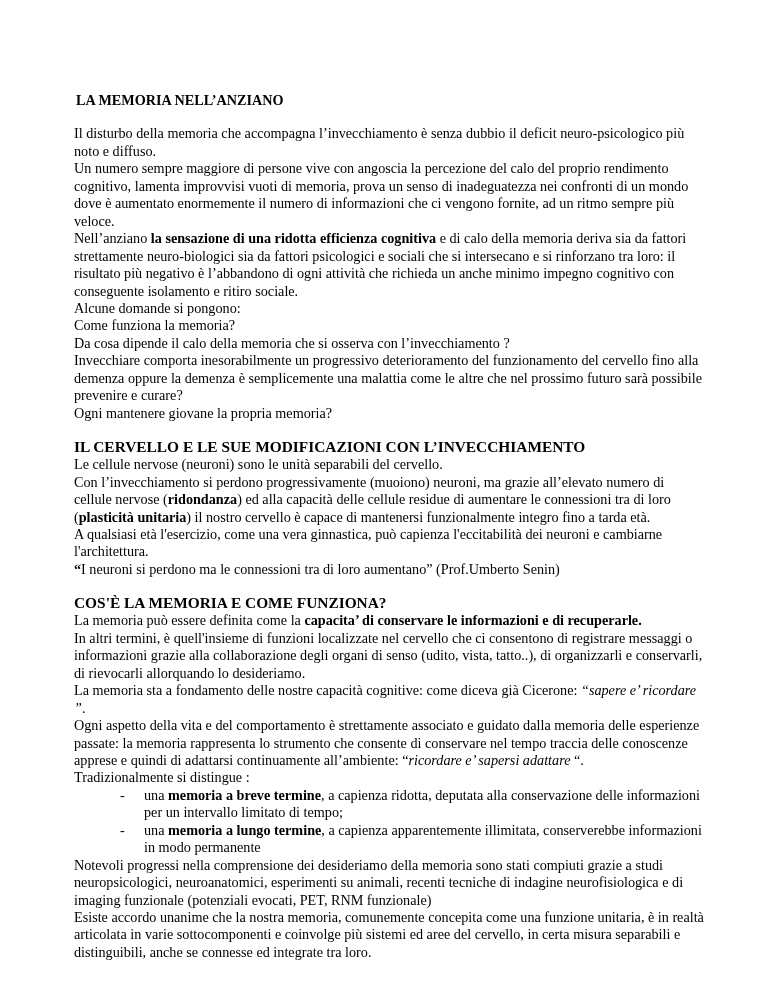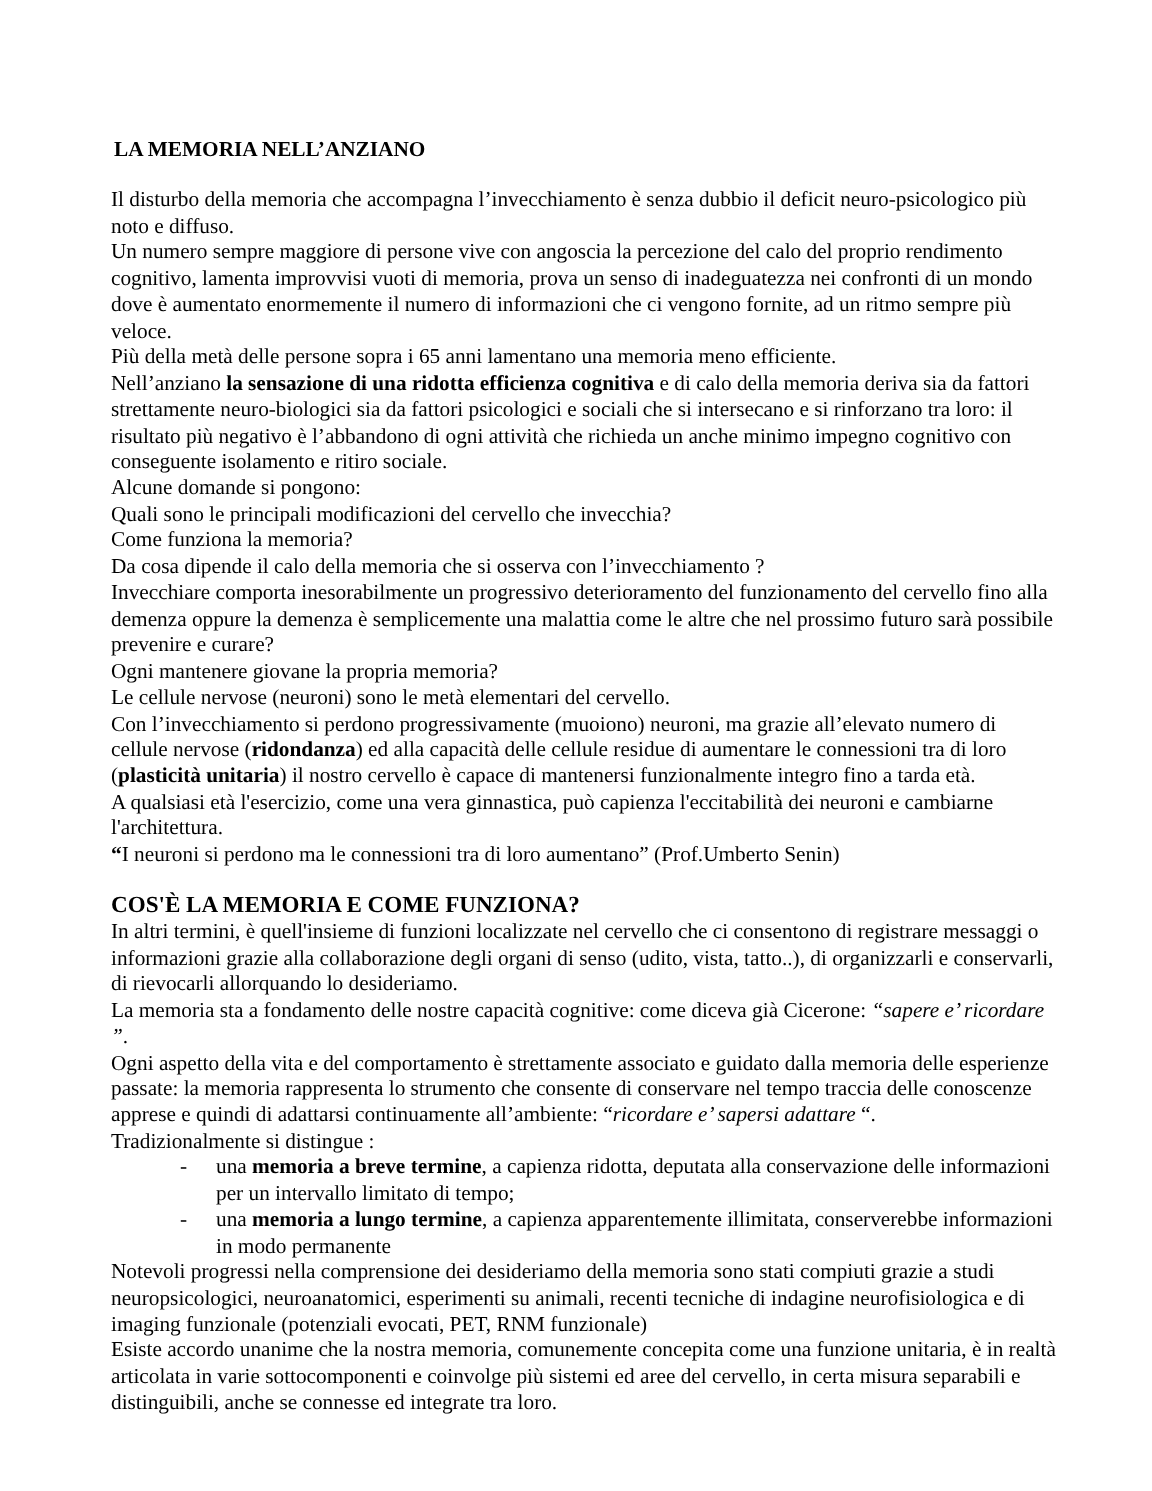--- a/index.html
+++ b/index.html
@@ -26,35 +26,35 @@
   ul.dash li .d { position: absolute; left: 46px; top: 0; }
 </style>
 </head>
 <body>
 
 <div class="page">
   <p class="title">LA MEMORIA NELL’ANZIANO</p>
 
   <p>Il disturbo della memoria che accompagna l’invecchiamento è senza dubbio il deficit neuro-psicologico più noto e diffuso.</p>
   <p>Un numero sempre maggiore di persone vive con angoscia la percezione del calo del proprio rendimento cognitivo, lamenta improvvisi vuoti di memoria, prova un senso di inadeguatezza nei confronti di un mondo dove è aumentato enormemente il numero di informazioni che ci vengono fornite, ad un ritmo sempre più veloce.</p>
-  <p>Più della metà delle persone sopra i 65 anni lamentano una memoria meno efficiente.</p>
   <p><span>Nell’anziano </span><b>la sensazione di una ridotta efficienza cognitiva</b><span> e di calo della memoria deriva sia da fattori strettamente neuro-biologici sia da fattori psicologici e sociali che si intersecano e si rinforzano tra loro: il risultato più negativo è l’abbandono di ogni attività che richieda un anche minimo impegno cognitivo con conseguente isolamento e ritiro sociale.</span></p>
   <p>Alcune domande si pongono:</p>
-  <p>Quali sono le principali modificazioni del cervello che invecchia?</p>
   <p>Come funziona la memoria?</p>
   <p>Da cosa dipende il calo della memoria che si osserva con l’invecchiamento ?</p>
   <p>Invecchiare comporta inesorabilmente un progressivo deterioramento del funzionamento del cervello fino alla demenza oppure la demenza è semplicemente una malattia come le altre che nel prossimo futuro sarà possibile prevenire e curare?</p>
   <p>Ogni mantenere giovane la propria memoria?</p>
 
-  <p>Le cellule nervose (neuroni) sono le metà elementari del cervello.</p>
+  <p class="h">IL CERVELLO E LE SUE MODIFICAZIONI CON L’INVECCHIAMENTO</p>
+  <p>Le cellule nervose (neuroni) sono le unità separabili del cervello.</p>
   <p><span>Con l’invecchiamento si perdono progressivamente (muoiono) neuroni, ma grazie all’elevato numero di cellule nervose (</span><b>ridondanza</b><span>) ed alla capacità delle cellule residue di aumentare le connessioni tra di loro (</span><b>plasticità unitaria</b><span>) il nostro cervello è capace di mantenersi funzionalmente integro fino a tarda età.</span></p>
   <p>A qualsiasi età l'esercizio, come una vera ginnastica, può capienza l'eccitabilità dei neuroni e cambiarne l'architettura.</p>
   <p><b>“</b><span>I neuroni si perdono ma le connessioni tra di loro aumentano” (Prof.Umberto Senin)</span></p>
 
   <p class="h">COS'È LA MEMORIA E COME FUNZIONA?</p>
+  <p><span>La memoria può essere definita come la </span><b>capacita’ di  conservare  le informazioni e di recuperarle.</b></p>
   <p>In altri termini, è quell'insieme di funzioni localizzate nel cervello che ci consentono di registrare messaggi o informazioni grazie alla collaborazione degli organi di senso (udito, vista, tatto..), di organizzarli e conservarli, di rievocarli allorquando lo desideriamo.</p>
   <p><span>La memoria sta a fondamento delle nostre capacità cognitive: come diceva già Cicerone: </span><i>“sapere e’ ricordare ”</i><span>.</span></p>
   <p><span>Ogni aspetto della vita e del comportamento è strettamente associato e guidato dalla memoria delle esperienze passate: la memoria rappresenta lo strumento che consente di conservare nel tempo traccia delle conoscenze apprese e quindi di adattarsi continuamente all’ambiente: “</span><i>ricordare e’ sapersi adattare</i><span> “.</span></p>
   <p>Tradizionalmente si distingue :</p>
   <ul class="dash">
     <li><span class="d">-</span><span>una </span><b>memoria a breve termine</b><span>, a capienza ridotta, deputata alla conservazione delle informazioni per un intervallo limitato di tempo;</span></li>
     <li><span class="d">-</span><span>una </span><b>memoria a lungo termine</b><span>, a capienza apparentemente illimitata, conserverebbe informazioni in modo permanente</span></li>
   </ul>
   <p>Notevoli progressi nella comprensione dei desideriamo della memoria sono stati compiuti grazie a studi neuropsicologici, neuroanatomici, esperimenti su animali, recenti tecniche di indagine neurofisiologica e di imaging funzionale (potenziali evocati, PET, RNM funzionale)</p>
   <p>Esiste accordo unanime che la nostra memoria, comunemente concepita come una funzione unitaria, è in realtà articolata in varie sottocomponenti e coinvolge più sistemi ed aree del cervello, in certa misura separabili e distinguibili, anche se connesse ed integrate tra loro.</p>

